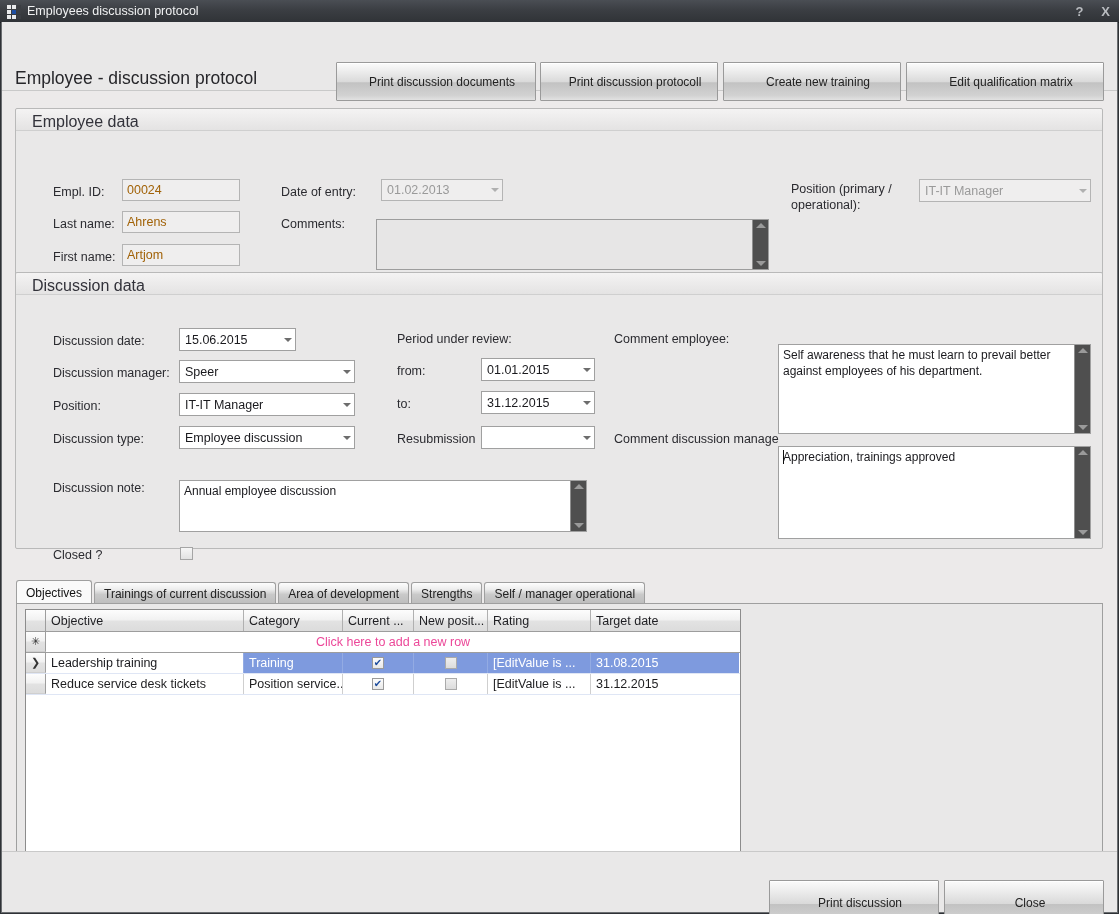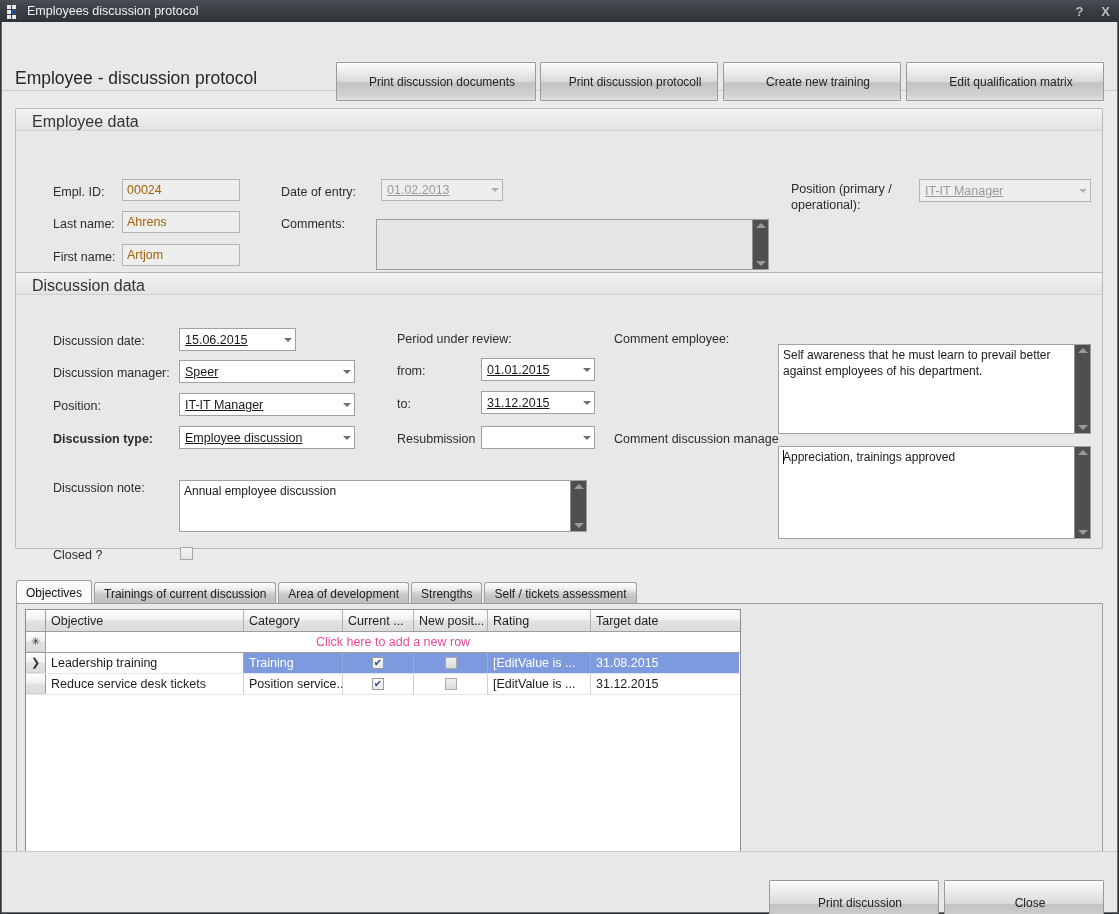--- a/index.html
+++ b/index.html
@@ -87,21 +87,21 @@
     padding:2px 4px;outline:none;
   }
   .tb.dis{background:#efeeee;color:#a16207;border-color:#b4b4b4;}
   .combo{
     position:absolute;box-sizing:border-box;
     border:1px solid #a0a0a0;background:#ffffff;
     font-size:12.5px;color:#1a1a1e;
     display:flex;align-items:center;
   }
   .combo.dis{background:#efeeee;color:#9a9a9a;border-color:#b4b4b4;}
-  .combo .cv{padding-left:5px;white-space:nowrap;overflow:hidden;flex:1;text-decoration:underline;}
+  .combo .cv{padding-left:5px;white-space:nowrap;overflow:hidden;flex:1;}
   .combo .arr{
     width:15px;flex:none;display:flex;align-items:center;justify-content:center;
   }
   .combo .arr::before{
     content:"";border-left:4px solid transparent;border-right:4px solid transparent;
     border-top:4px solid #6d6d6d;display:block;
   }
   .combo.dis .arr::before{border-top-color:#b0b0b0;}
 
   
@@ -286,21 +286,21 @@
         <span class="cv">Speer</span>
         <span class="arr"></span>
       </div>
 
       <div class="lbl" style="left:37px;top:126px;">Position:</div>
       <div class="combo" style="left:163px;top:120px;width:176px;height:23px;">
         <span class="cv">IT-IT Manager</span>
         <span class="arr"></span>
       </div>
 
-      <div class="lbl" style="left:37px;top:159px;font-weight:bold;">Discussion type:</div>
+      <div class="lbl" style="left:37px;top:159px;">Discussion type:</div>
       <div class="combo" style="left:163px;top:153px;width:176px;height:23px;">
         <span class="cv">Employee discussion</span>
         <span class="arr"></span>
       </div>
 
       <div class="lbl" style="left:37px;top:208px;">Discussion note:</div>
       <div class="ta" style="left:163px;top:207px;width:408px;height:52px;">
         <div class="tac">Annual employee discussion</div>
         <div class="sb">
             <i class="up"></i>
@@ -348,21 +348,21 @@
             <i class="dn"></i>
           </div>
       </div>
     </div>
 
     <div class="tabstrip">
       <div class="tab active">Objectives</div>
       <div class="tab">Trainings of current discussion</div>
       <div class="tab">Area of development</div>
       <div class="tab">Strengths</div>
-      <div class="tab">Self / tickets assessment</div>
+      <div class="tab">Self / manager operational</div>
     </div>
 
     <div class="tabpanel">
 
       <div class="grid">
 
         <div class="grow ghead">
           <div class="rowhdr" style="border-bottom:none;"></div>
           <div class="gcell" style="width:198px;">Objective</div>
           <div class="gcell" style="width:99px;">Category</div>

